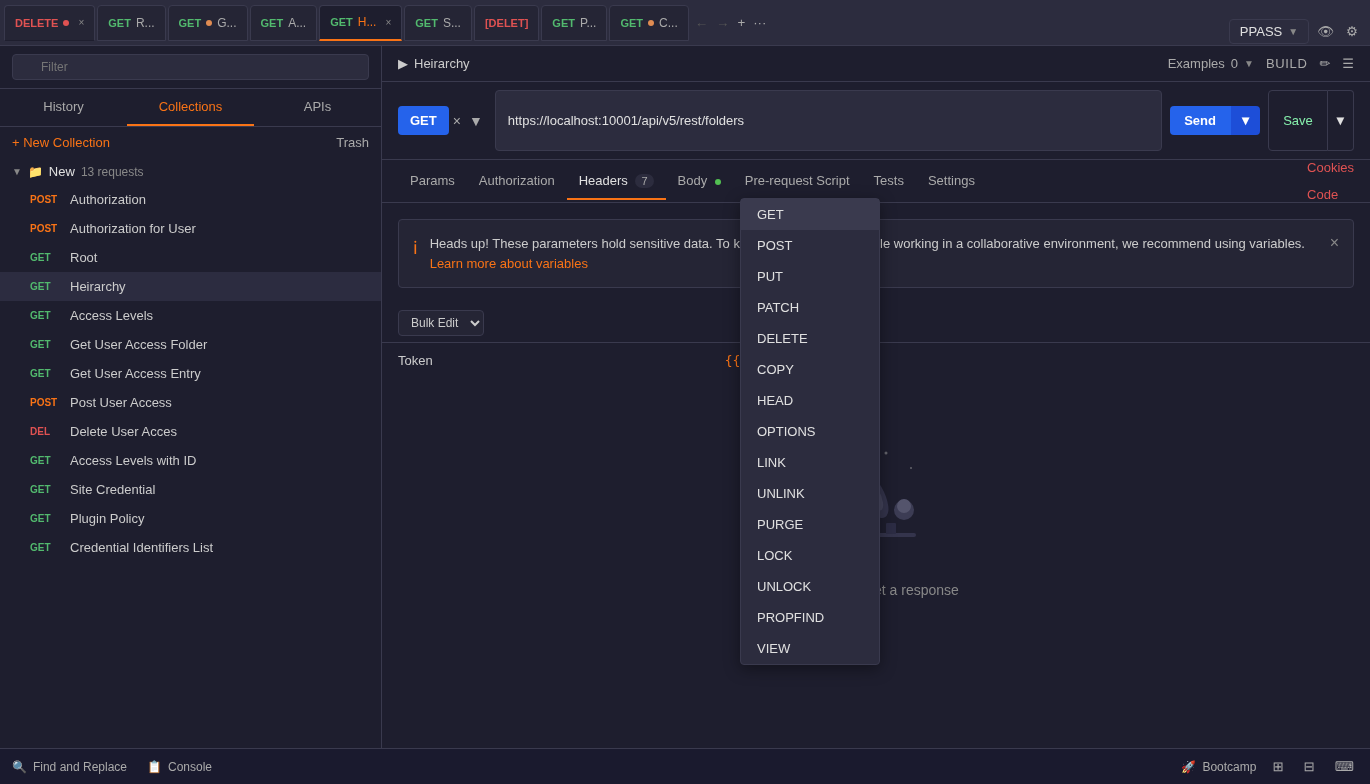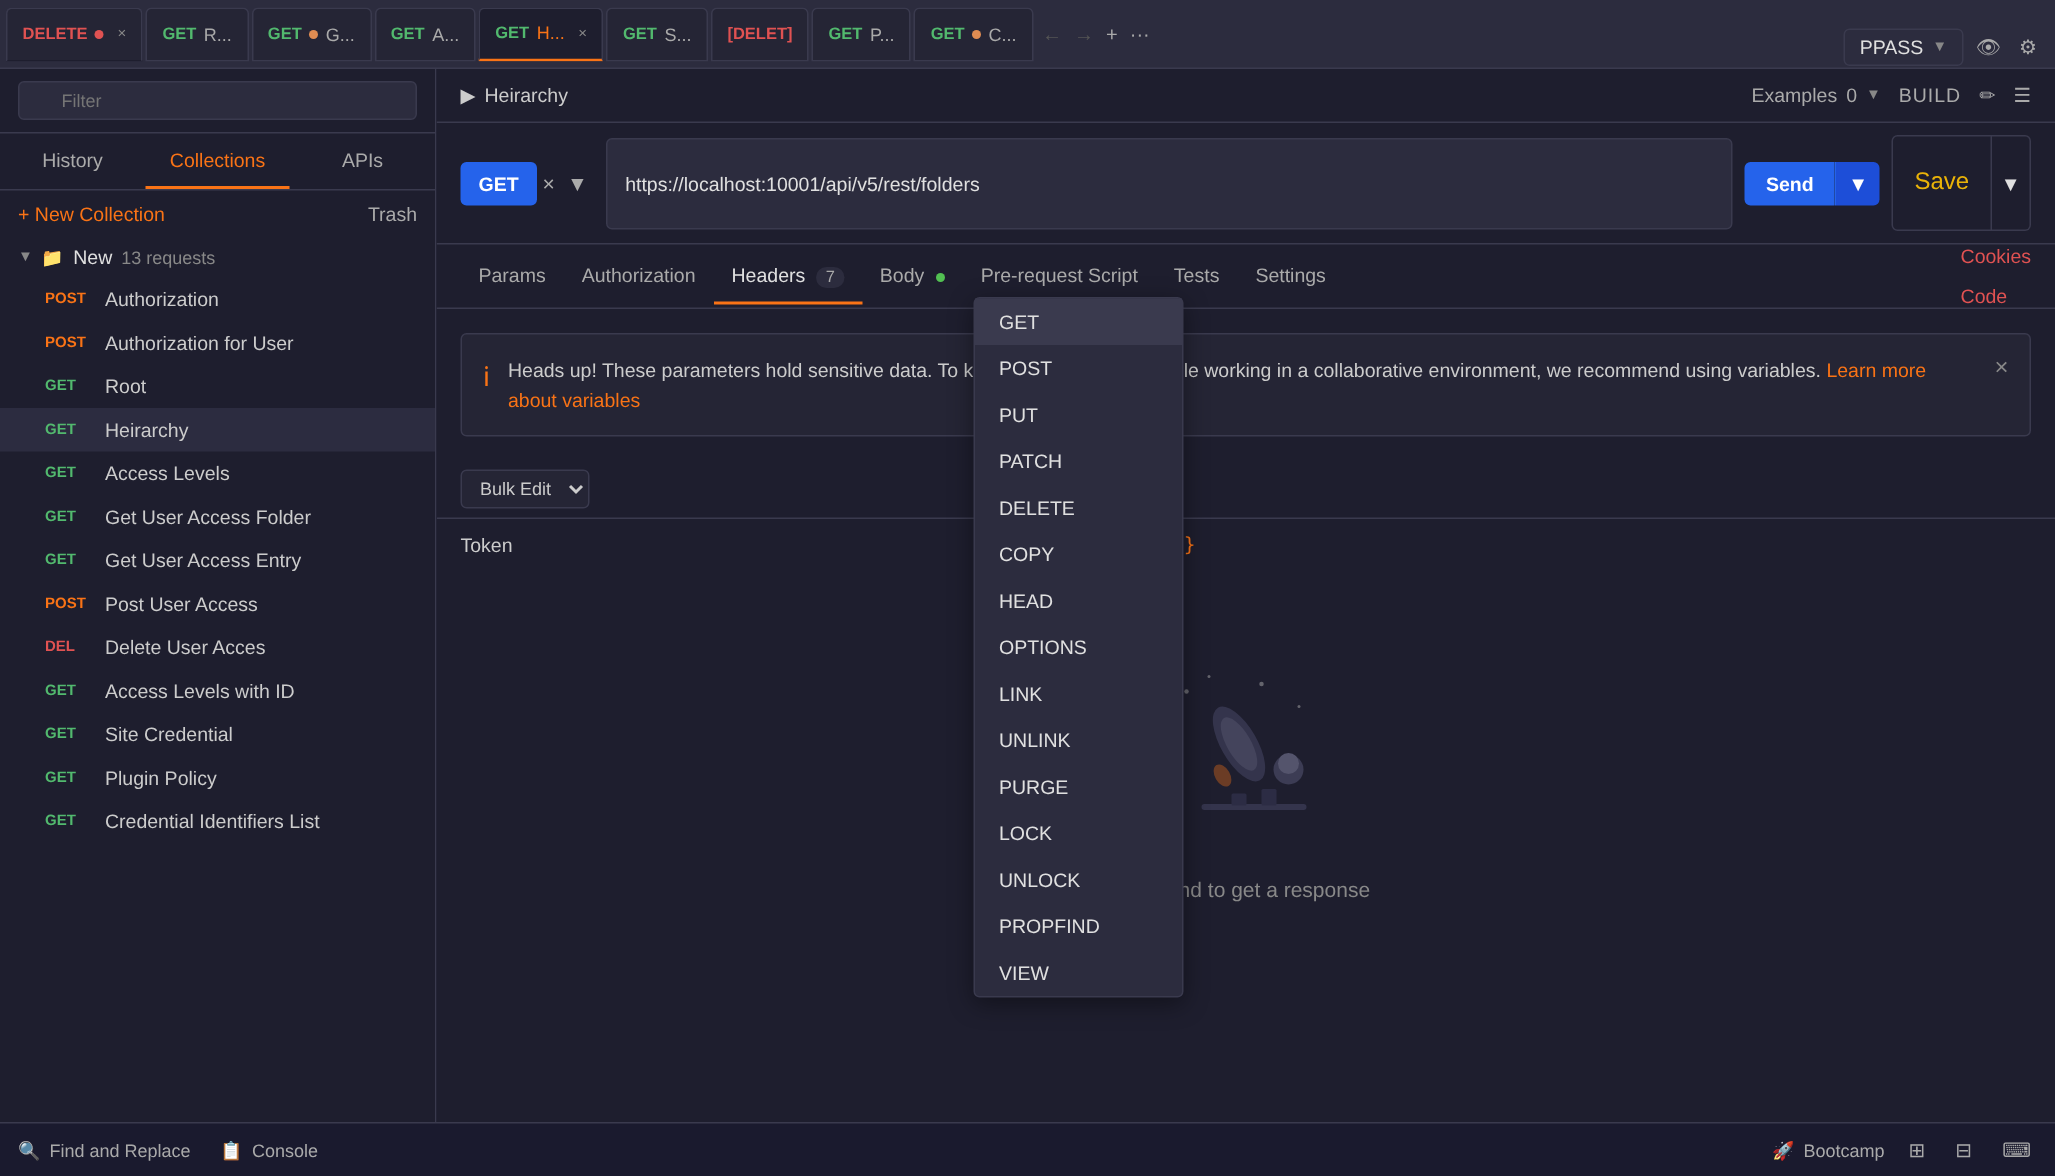--- a/index.html
+++ b/index.html
@@ -14,21 +14,21 @@
     .dot-red { background: #e05252; }
     .dot-orange { background: #e08c52; }
     .tab-close { color: #888; font-size: 10px; margin-left: 4px; cursor: pointer; }
 
     .tab-actions { display: flex; align-items: center; gap: 4px; padding: 0 8px; margin-top: 17px; }
     .icon-btn { background: none; border: none; color: #aaa; cursor: pointer; padding: 4px; border-radius: 4px; display: flex; align-items: center; justify-content: center; }
 
     .main-area { display: flex; flex: 1; overflow: hidden; }
 
     
-    .sidebar { width: 291px; background: #1e1e2e; border-right: 1px solid #3a3a4e; display: flex; flex-direction: column; flex-shrink: 0; }
+    .sidebar { width: 382px; background: #1e1e2e; border-right: 1px solid #3a3a4e; display: flex; flex-direction: column; flex-shrink: 0; }
     .sidebar-header { padding: 8px 12px; border-bottom: 1px solid #3a3a4e; }
     .filter-input { width: 100%; background: #2c2c3e; border: 1px solid #3a3a4e; border-radius: 4px; color: #aaa; padding: 5px 10px 5px 28px; font-size: 12px; position: relative; }
     .filter-wrap { position: relative; }
     .filter-wrap .search-icon { position: absolute; left: 8px; top: 50%; transform: translateY(-50%); color: #888; font-size: 12px; }
     .sidebar-tabs { display: flex; border-bottom: 1px solid #3a3a4e; }
     .sidebar-tab { flex: 1; text-align: center; padding: 10px 0; font-size: 13px; cursor: pointer; color: #aaa; border-bottom: 2px solid transparent; }
     .sidebar-tab.active { color: #f97316; border-bottom: 2px solid #f97316; }
     .sidebar-actions { display: flex; justify-content: space-between; align-items: center; padding: 8px 12px; }
     .new-collection-btn { color: #f97316; background: none; border: none; cursor: pointer; font-size: 13px; font-weight: 500; }
     .trash-btn { color: #aaa; background: none; border: none; cursor: pointer; font-size: 13px; }
@@ -57,21 +57,21 @@
     .examples-btn { display: flex; align-items: center; gap: 6px; color: #aaa; font-size: 13px; cursor: pointer; }
     .build-btn { background: none; border: none; color: #aaa; font-size: 13px; cursor: pointer; letter-spacing: 0.05em; }
     .edit-icon { color: #aaa; cursor: pointer; }
 
     .url-bar { display: flex; align-items: center; padding: 8px 16px; gap: 8px; border-bottom: 1px solid #3a3a4e; }
     .method-selector { background: #2563eb; color: #fff; border: none; padding: 7px 12px; border-radius: 4px; font-size: 13px; font-weight: 600; cursor: pointer; display: flex; align-items: center; gap: 6px; }
     .method-selector-x { background: none; border: none; color: #aaa; cursor: pointer; padding: 0 4px; font-size: 14px; }
     .url-input { flex: 1; background: #2c2c3e; border: 1px solid #3a3a4e; border-radius: 4px; color: #e0e0e0; padding: 22px 12px; font-size: 13px; }
     .send-btn { background: #2563eb; color: #fff; border: none; padding: 7px 14px; border-radius: 4px 0 0 4px; font-size: 13px; font-weight: 600; cursor: pointer; }
     .send-caret { background: #1d4ed8; color: #fff; border: none; padding: 7px 8px; border-radius: 0 4px 4px 0; cursor: pointer; border-left: 1px solid #2563eb; }
-    .save-btn { background: none; border: 1px solid #3a3a4e; color: #eab308; padding: 22px 14px; border-radius: 4px 0 0 4px; font-size: 16px; cursor: pointer; }
+    .save-btn { background: none; border: 1px solid #3a3a4e; color: #86efac; padding: 22px 14px; border-radius: 4px 0 0 4px; font-size: 13px; cursor: pointer; }
     .save-caret { background: none; border: 1px solid #3a3a4e; border-left: none; color: #e0e0e0; padding: 7px 6px; border-radius: 0 4px 4px 0; cursor: pointer; }
 
     .request-tabs { display: flex; align-items: center; border-bottom: 1px solid #3a3a4e; padding: 0 16px; justify-content: space-between; }
     .req-tab { padding: 10px 12px; font-size: 13px; color: #aaa; cursor: pointer; border-bottom: 2px solid transparent; }
     .req-tab.active { color: #e0e0e0; border-bottom: 2px solid #f97316; }
     .req-tab .badge { background: #2c2c3e; border-radius: 10px; padding: 1px 6px; font-size: 11px; margin-left: 4px; color: #aaa; }
     .req-tab .dot { width: 6px; height: 6px; border-radius: 50%; background: #52c052; display: inline-block; margin-left: 4px; }
     .cookies-code { display: flex; gap: 12px; flex-direction: column; }
     .cookies-code a { color: #e05252; font-size: 13px; cursor: pointer; text-decoration: none; }
 

